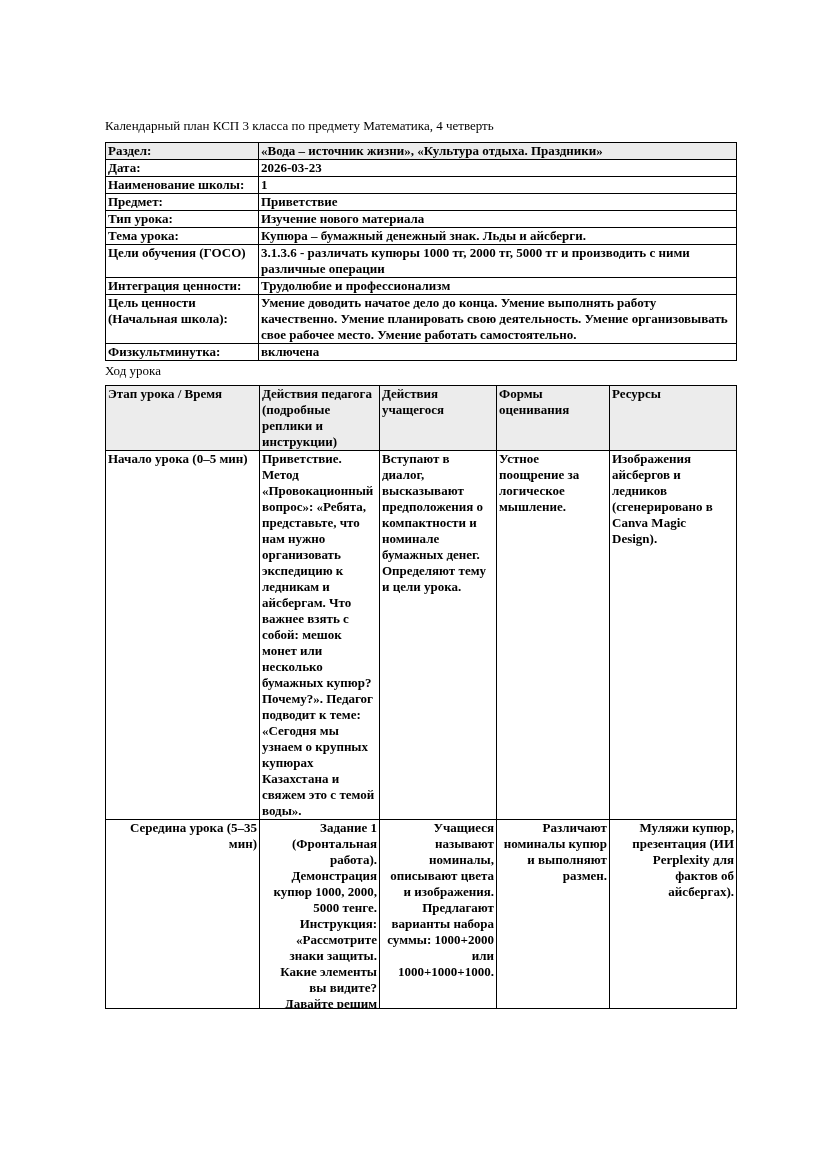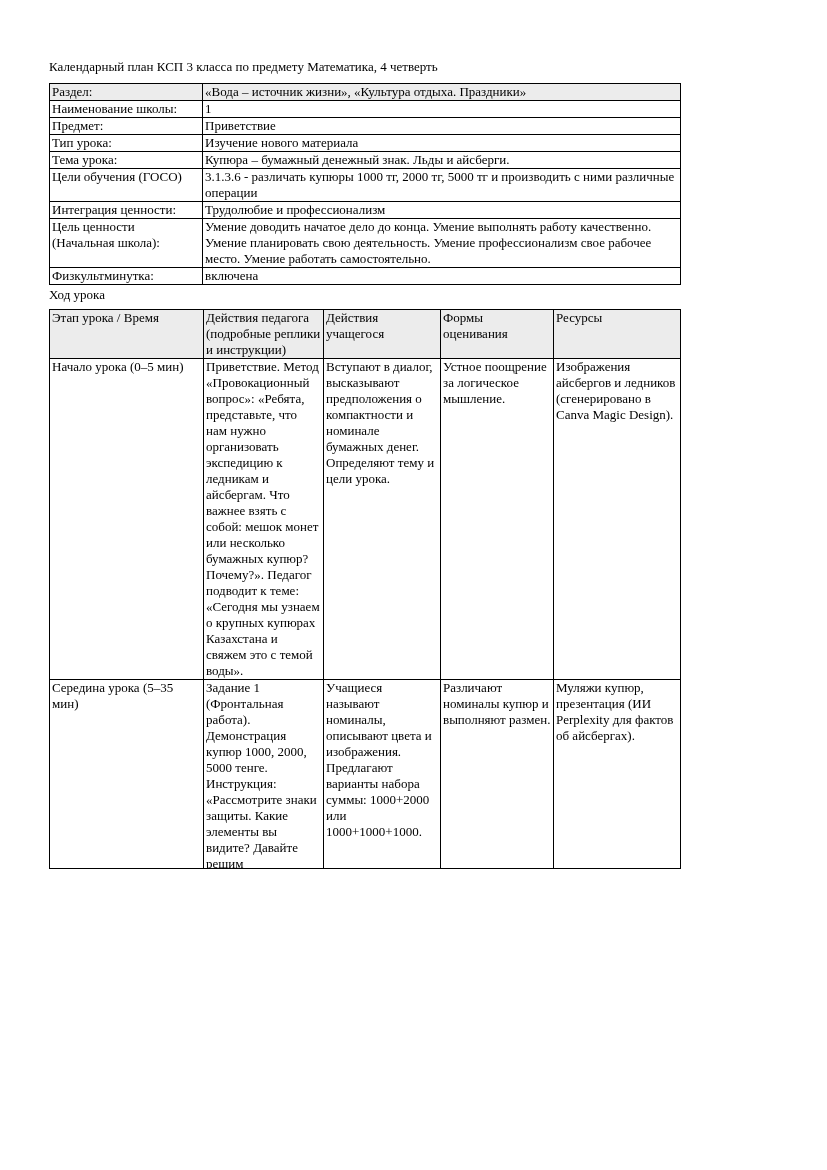--- a/index.html
+++ b/index.html
@@ -10,74 +10,79 @@
   body {
     width: 827px;
     height: 1170px;
     font-family: "Liberation Serif", serif;
     font-size: 13px;
     color: #000000;
     overflow: hidden;
   }
   .content {
     width: 631px;
-    margin-left: 49px;
-    padding-top: 59px;
+    margin-left: 105px;
+    padding-top: 118px;
   }
   .doc-title {
     margin: 0 0 8px 0;
     font-size: 13px;
     font-weight: normal;
     line-height: 16px;
     white-space: nowrap;
   }
   table {
     border-collapse: collapse;
     table-layout: fixed;
     width: 631px;
   }
   td, th {
     border: 1px solid #000000;
     vertical-align: top;
     text-align: left;
     padding: 0 2px;
     line-height: 16px;
     font-size: 13px;
-    font-weight: normal;
+    font-weight: bold;
     overflow: hidden;
     word-wrap: break-word;
   }
   .shaded {
     background: #ececec;
   }
   .flow-heading {
     margin: 2px 0 6px 0;
     line-height: 16px;
   }
   .clip {
     height: 188px;
     overflow: hidden;
+    text-align: right;
   }
 </style>
 </head>
 <body>
 
 <div class="content">
 
   <p class="doc-title">Календарный план КСП 3 класса по предмету Математика, 4 четверть</p>
 
   <table>
     <colgroup>
         <col style="width:153px">
         <col style="width:478px">
       </colgroup>
     <tbody>
       <tr>
         <td class="shaded">Раздел:</td>
         <td class="shaded">«Вода – источник жизни», «Культура отдыха. Праздники»</td>
+      </tr>
+      <tr>
+        <td>Дата:</td>
+        <td>2026-03-23</td>
       </tr>
       <tr>
         <td>Наименование школы:</td>
         <td>1</td>
       </tr>
       <tr>
         <td>Предмет:</td>
         <td>Приветствие</td>
       </tr>
       <tr>
@@ -91,21 +96,21 @@
       <tr>
         <td>Цели обучения (ГОСО)</td>
         <td>3.1.3.6 - различать купюры 1000 тг, 2000 тг, 5000 тг и производить с ними различные операции</td>
       </tr>
       <tr>
         <td>Интеграция ценности:</td>
         <td>Трудолюбие и профессионализм</td>
       </tr>
       <tr>
         <td>Цель ценности (Начальная школа):</td>
-        <td>Умение доводить начатое дело до конца. Умение выполнять работу качественно. Умение планировать свою деятельность. Умение профессионализм свое рабочее место. Умение работать самостоятельно.</td>
+        <td>Умение доводить начатое дело до конца. Умение выполнять работу качественно. Умение планировать свою деятельность. Умение организовывать свое рабочее место. Умение работать самостоятельно.</td>
       </tr>
       <tr>
         <td>Физкультминутка:</td>
         <td>включена</td>
       </tr>
     </tbody>
   </table>
 
   <p class="flow-heading">Ход урока</p>
 

